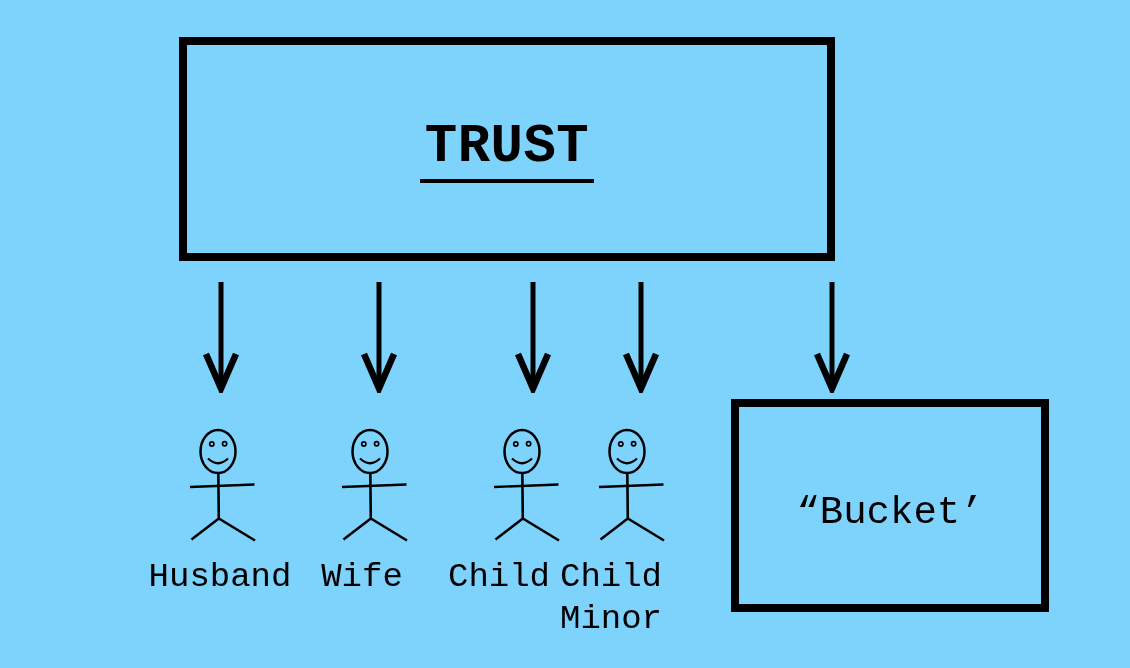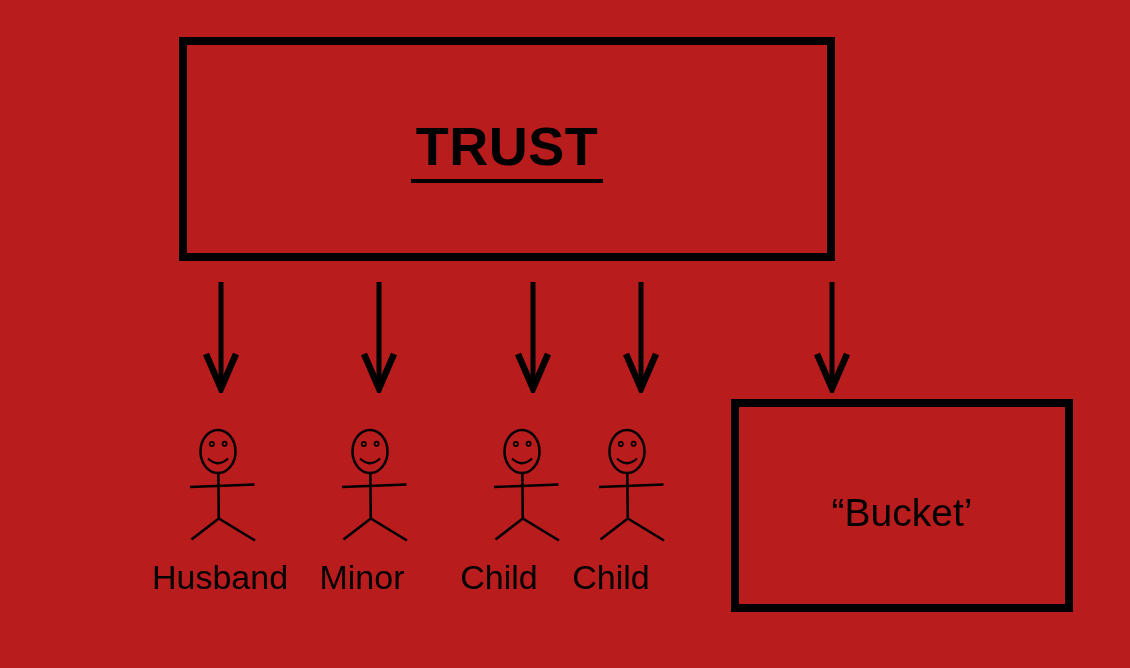--- a/index.html
+++ b/index.html
@@ -1,22 +1,22 @@
 <!DOCTYPE html>
 <html><head>
 <meta charset="utf-8">
 <style>
   html, body { margin: 0; padding: 0; background: #ffffff; }
   .canvas {
     position: relative;
     width: 1130px;
     height: 668px;
-    background: #b91c1c;
+    background: #7dd3fc;
     color: #000000;
-    font-family: Liberation Sans, sans-serif;
+    font-family: Liberation Mono, monospace;
     overflow: hidden;
   }
 
   
   .trust-box {
     position: absolute;
     left: 179px; top: 37px;
     width: 656px; height: 224px;
     border: 8px solid #000;
     box-sizing: border-box;
@@ -67,21 +67,21 @@
   }
   .label-husband     { left: 220px; }
   .label-wife        { left: 362px; }
   .label-child-adult { left: 499px; }
   .label-child-minor { left: 611px; }
 
   
   .bucket-box {
     position: absolute;
     left: 731px; top: 399px;
-    width: 342px; height: 213px;
+    width: 318px; height: 213px;
     border: 8px solid #000;
     box-sizing: border-box;
     display: flex;
     flex-direction: column;
     align-items: center;
     justify-content: center;
     padding-top: 14px;
     font-size: 39px;
     line-height: 48px;
     text-align: center;
@@ -152,27 +152,28 @@
     <line x1="36.3" y1="45" x2="36.8" y2="90.5" stroke="#000" stroke-width="2.6"></line>
     <line x1="8" y1="59" x2="72.5" y2="56.5" stroke="#000" stroke-width="2.4"></line>
     <polyline points="9.5,111.5 36.8,90.5 73,112.5" fill="none" stroke="#000" stroke-width="2.6"></polyline>
   </svg>
 
   <div class="fig-label label-husband">
     <div>Husband</div>
     <div></div>
   </div>
   <div class="fig-label label-wife">
-    <div>Minor</div>
+    <div>Wife</div>
     <div></div>
   </div>
   <div class="fig-label label-child-adult">
     <div>Child</div>
   </div>
   <div class="fig-label label-child-minor">
     <div>Child</div>
+    <div>Minor</div>
   </div>
 
   <div class="bucket-box">
     <div>“Bucket’</div>
   </div>
 
 </div>
 
 </body></html>

